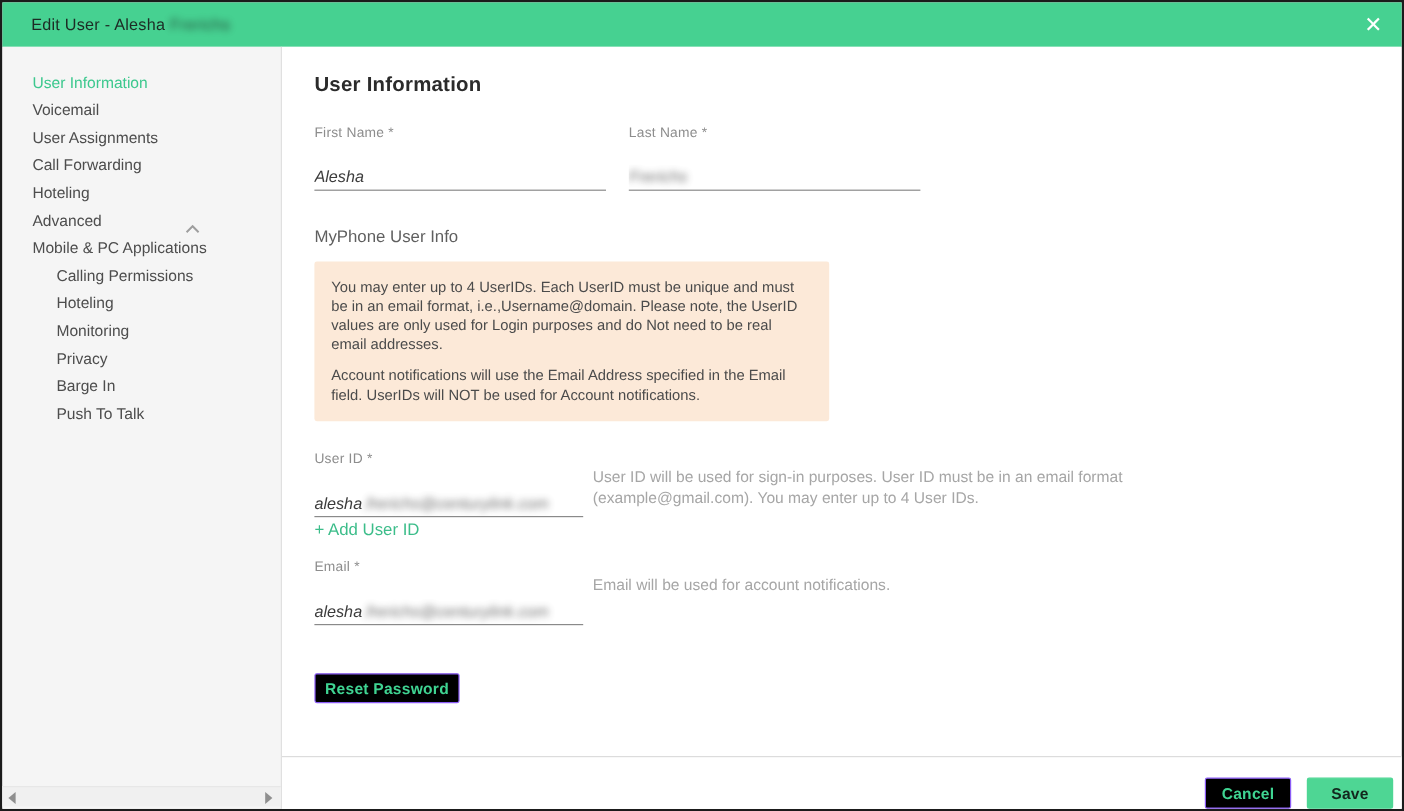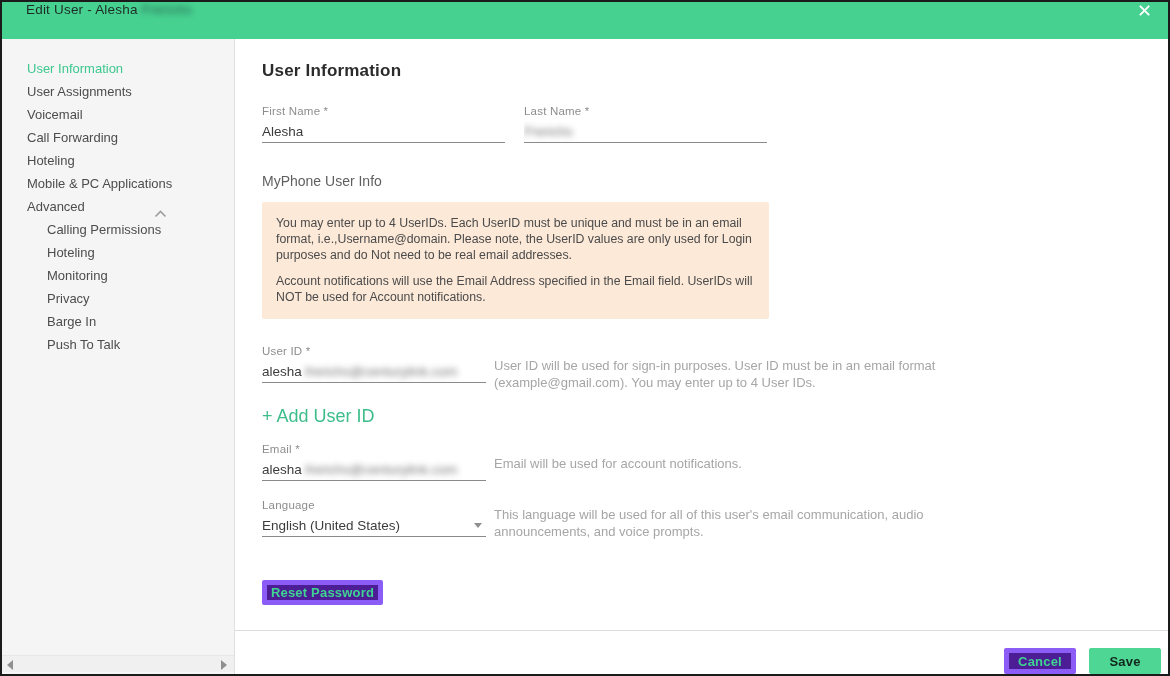--- a/index.html
+++ b/index.html
@@ -12,21 +12,21 @@
   .dialog {
     width: 1170px; height: 676px;
     border: 2px solid #1b1b1b;
     display: flex; flex-direction: column;
     background: #ffffff;
   }
   
   .header {
     height: 37px; flex: 0 0 37px;
     background: #46d191;
-    display: flex; align-items: flex-start;
+    display: flex; align-items: center;
     padding: 0 16px 0 24px;
   }
   .header .title {
     font-size: 13.5px; font-weight: 500; color: #1d2b24;
     letter-spacing: .2px;
   }
   .blur { filter: blur(3px); opacity: .75; }
   .header .blur { margin-left: 4px; }
   .header .close {
     margin-left: auto;
@@ -79,68 +79,68 @@
   h1.page-title { font-size: 17px; font-weight: 700; color: #2b2b2b; letter-spacing: .2px; }
   .row { display: flex; }
   .names-row { margin-top: 24px; }
   .field { width: 243px; }
   .field.narrow { width: 224px; }
   .field label {
     display: block;
     font-size: 11.5px; color: #8d8d8d; letter-spacing: .2px;
   }
   .input {
-    margin-top: 4px;
+    margin-top: 20px;
     height: 22px; line-height: 20px;
     font-size: 13.5px; color: #3c3c3c;
     border-bottom: 1px solid #8a8a8a;
     cursor: text;
     white-space: nowrap; overflow: hidden;
-    display: flex; align-items: center;
+    display: flex; align-items: center; font-style: italic;
   }
   .names-row .field + .field { margin-left: 19px; }
   h2.section-title { margin-top: 30px; font-size: 14px; font-weight: 400; color: #5f5f5f; }
   .notice {
     margin-top: 13px;
-    width: 507px;
+    width: 429px;
     background: #fce9d8;
     border-radius: 2px;
     padding: 13px 16px 14px 14px;
     font-size: 12.3px; line-height: 16px; color: #4b4b4b;
   }
   .notice p + p { margin-top: 10px; }
   .form-row { margin-top: 26px; }
   .helper {
     margin-left: 8px; padding-top: 13px;
     width: 500px;
     font-size: 13px; line-height: 16.5px; color: #a6a6a6;
   }
   .helper.tall { padding-top: 8px; }
   .add-link {
     display: inline-block;
-    margin-top: 15px;
-    font-size: 18px; color: #3cbd8a;
+    margin-top: 2px;
+    font-size: 14px; color: #3cbd8a;
     cursor: pointer; text-decoration: none;
   }
   .select-input { position: relative; cursor: pointer; }
   .select-input .caret {
     position: absolute; right: 4px; top: 8px;
     width: 0; height: 0;
     border-left: 4px solid transparent; border-right: 4px solid transparent;
     border-top: 5px solid #8f8f8f;
   }
   .btn {
     font-family: "Liberation Sans", "DejaVu Sans", sans-serif;
     font-size: 13px; font-weight: 700;
     border-radius: 2px; cursor: pointer;
     letter-spacing: .2px;
   }
   .btn.dark {
-    background: #4c1d95; color: #3fd492;
-    border: 5px solid #8b5cf6;
+    background: #000000; color: #3fd492;
+    border: 1px solid #8b5cf6;
   }
   .btn.green {
     background: #4ed694; color: #12271d;
     border: 1px solid #4ed694;
   }
   .reset-btn { margin-top: 40px; width: 121px; height: 25px; }
   
   .footer {
     flex: 0 0 44px;
     border-top: 1px solid #dcdcdc;
@@ -160,33 +160,33 @@
     <div class="title">
       <span>Edit User - Alesha</span><span class="blur">Frerichs</span>
     </div>
     <span class="close">✕</span>
   </div>
 
   <div class="bodyrow">
 
     <nav class="sidebar">
       <div class="nav-item active">User Information</div>
+      <div class="nav-item">Voicemail</div>
       <div class="nav-item">User Assignments</div>
-      <div class="nav-item">Voicemail</div>
       <div class="nav-item">Call Forwarding</div>
       <div class="nav-item">Hoteling</div>
-      <div class="nav-item">Mobile &amp; PC Applications</div>
       <div class="nav-item">
         <span>Advanced</span>
         <span class="chev">
           <svg width="13" height="8" viewBox="0 0 13 8">
               <polyline points="1.5,6.5 6.5,1.5 11.5,6.5" fill="none" stroke="#9e9e9e" stroke-width="1.6"></polyline>
             </svg>
         </span>
       </div>
+      <div class="nav-item">Mobile &amp; PC Applications</div>
       <div class="nav-item sub">Calling Permissions</div>
       <div class="nav-item sub">Hoteling</div>
       <div class="nav-item sub">Monitoring</div>
       <div class="nav-item sub">Privacy</div>
       <div class="nav-item sub">Barge In</div>
       <div class="nav-item sub">Push To Talk</div>
 
       <div class="hscroll">
         <span class="arr left"></span>
         <span class="arr right"></span>
@@ -237,30 +237,20 @@
           <div class="field narrow">
             <label>Email *</label>
             <div class="input">
               <span>alesha</span>
                 <span class="blur">.frerichs@centurylink.com</span>
             </div>
           </div>
           <div class="helper">Email will be used for account notifications.</div>
         </div>
 
-        <div class="row form-row" style="margin-top:18px;">
-          <div class="field narrow">
-            <label>Language</label>
-            <div class="input select-input">
-              <span>English (United States)</span>
-              <span class="caret"></span>
-            </div>
-          </div>
-          <div class="helper tall">This language will be used for all of this user's email communication, audio announcements, and voice prompts.</div>
-        </div>
 
         <button class="btn dark reset-btn">Reset Password</button>
 
       </div>
 
       <div class="footer">
         <button class="btn dark">Cancel</button>
         <button class="btn green">Save</button>
       </div>
     </div>

